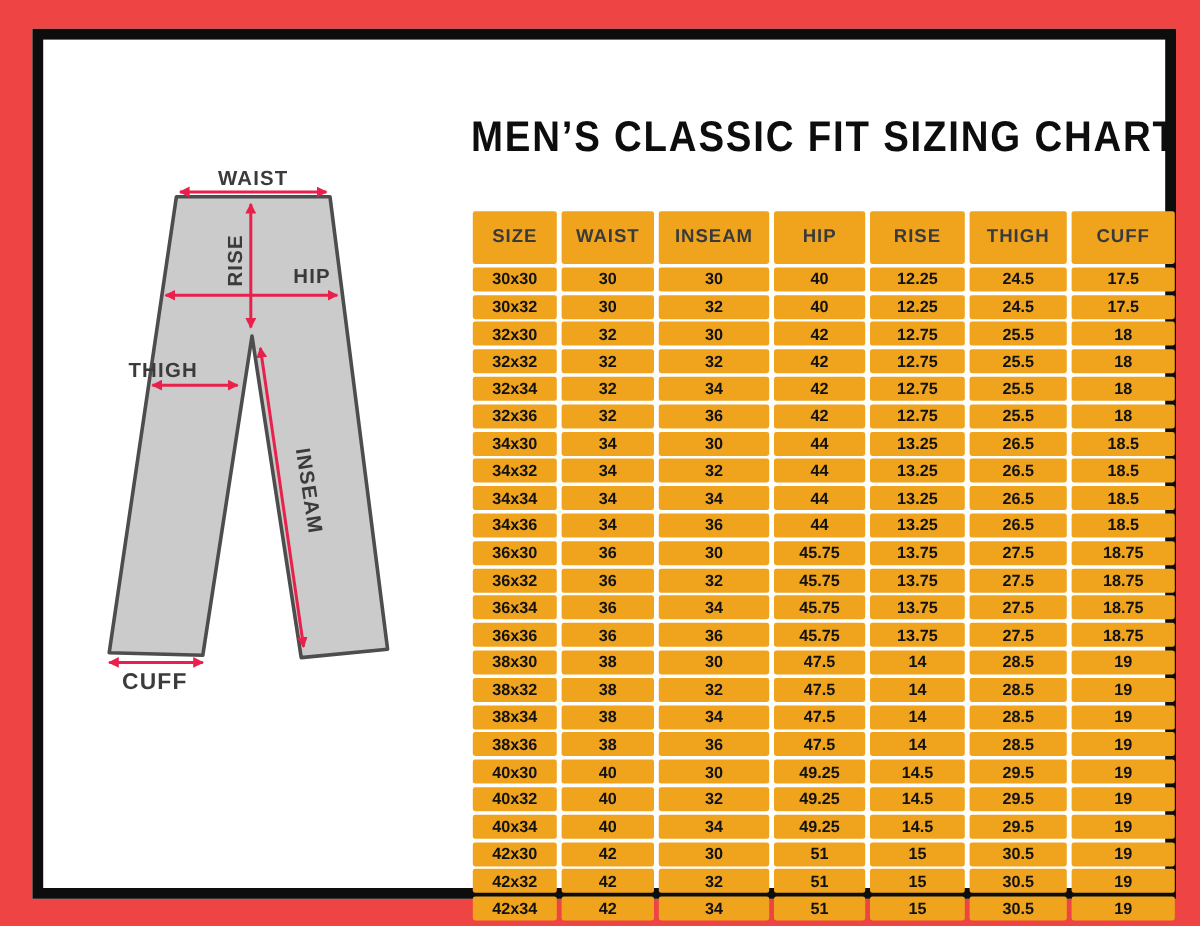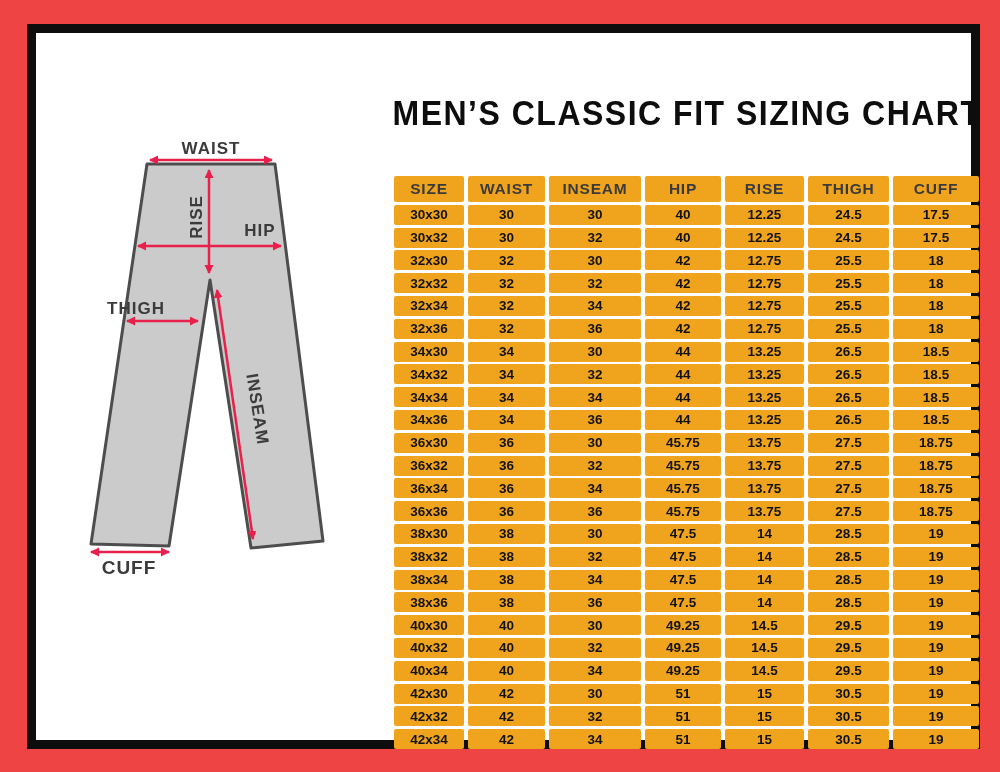--- a/index.html
+++ b/index.html
@@ -58,21 +58,21 @@
     border-radius: 2px;
     display: flex;
     align-items: center;
     justify-content: center;
     height: 20px;
     font-weight: 700;
     font-size: 13.5px;
     color: #121212;
   }
   .header .cell {
-    height: 26px;
+    height: 44px;
     font-size: 15.5px;
     color: #3a3a3a;
     letter-spacing: 0.8px;
   }
   .c0 { width: 70px; }
   .c1 { width: 77px; }
   .c2 { width: 92px; }
   .c3 { width: 76px; }
   .c4 { width: 79px; }
   .c5 { width: 81px; }

